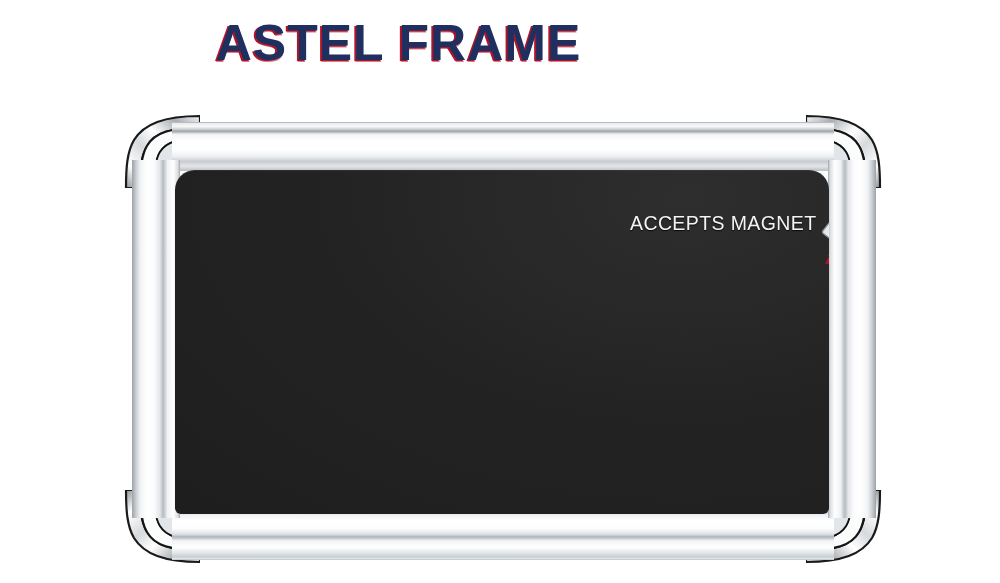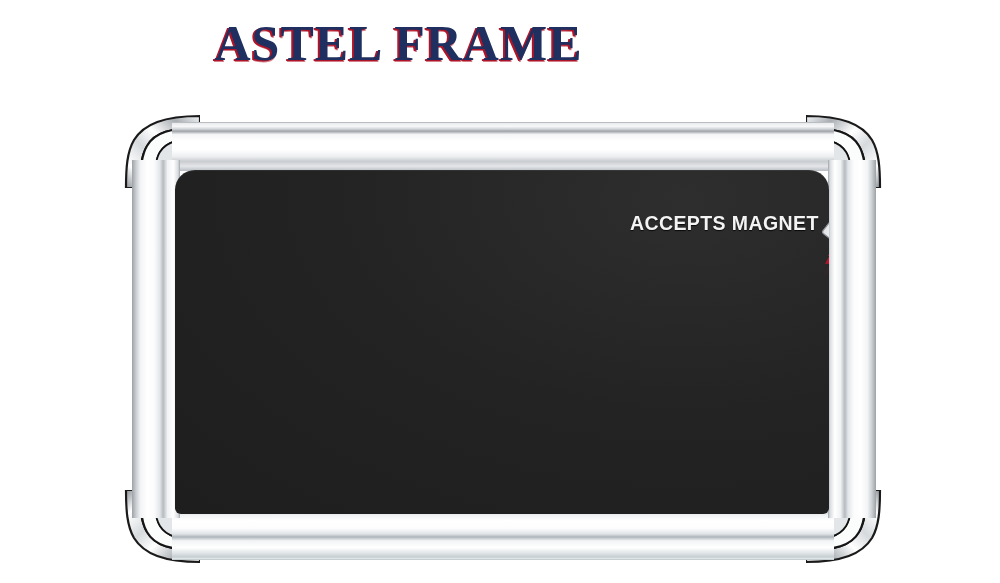--- a/index.html
+++ b/index.html
@@ -15,21 +15,21 @@
     font-family: "Liberation Sans", sans-serif;
   }
 
   
   #product-title {
     position: absolute;
     left: 0;
     top: 18px;
     width: 797px;
     text-align: center;
-    font-family: Liberation Serif, serif;
+    font-family: Liberation Sans, sans-serif;
     font-weight: bold;
     font-size: 50px;
     letter-spacing: 1px;
     color: #1f3060;
     text-shadow: -2px 1px 0 #b01428, -1px 2px 0 rgba(176,20,40,.55);
     white-space: nowrap;
     line-height: 1;
   }
 
   
@@ -100,21 +100,21 @@
     box-shadow: inset 0 1px 0 rgba(255,255,255,.06);
     overflow: hidden;
   }
 
   
   #accepts-magnet-label {
     position: absolute;
     left: 455px;
     top: 42px;
     font-size: 19.5px;
-    font-weight: bold;
+    font-weight: normal;
     color: #f4f4f4;
     letter-spacing: .4px;
     white-space: nowrap;
     text-shadow: 0 1px 1px rgba(0,0,0,.8);
   }
 
   
   #magnet-graphic {
     position: absolute;
     left: 630px;

